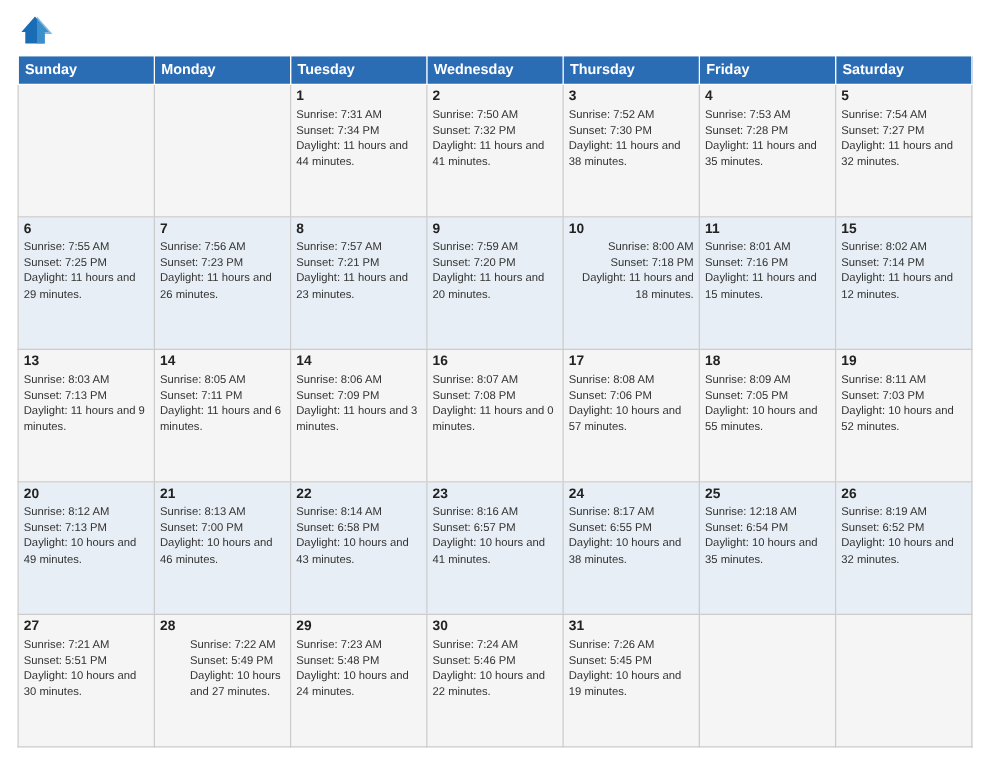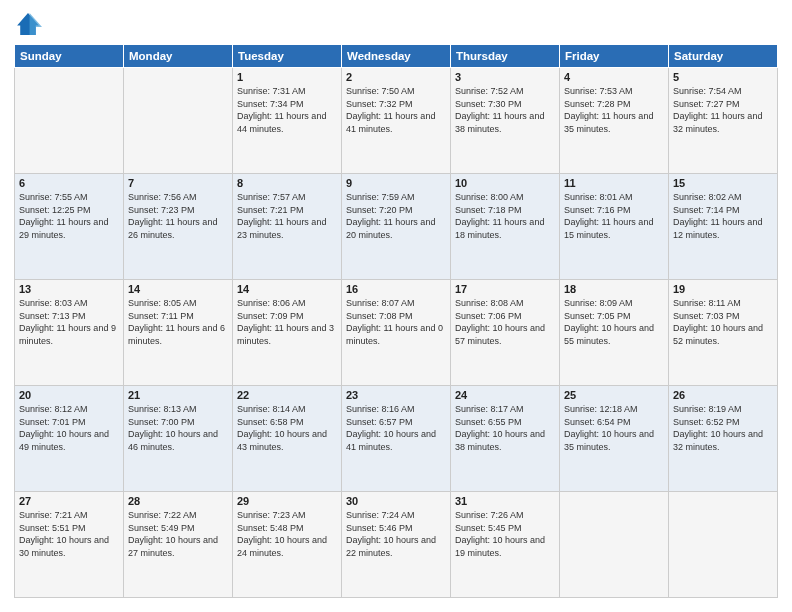--- a/index.html
+++ b/index.html
@@ -164,21 +164,21 @@
             <span class="day-number">5</span>
             <div class="day-info" style="white-space: pre-line;">Sunrise: 7:54 AM
 Sunset: 7:27 PM
 Daylight: 11 hours and 32 minutes.</div>
           </td>
         </tr>
         <tr>
           <td>
             <span class="day-number">6</span>
             <div class="day-info" style="white-space: pre-line;">Sunrise: 7:55 AM
-Sunset: 12:25 PM
+Sunset: 7:25 PM
 Daylight: 11 hours and 29 minutes.</div>
           </td>
           <td>
             <span class="day-number">7</span>
             <div class="day-info" style="white-space: pre-line;">Sunrise: 7:56 AM
 Sunset: 7:23 PM
 Daylight: 11 hours and 26 minutes.</div>
           </td>
           <td>
             <span class="day-number">8</span>
@@ -187,21 +187,21 @@
 Daylight: 11 hours and 23 minutes.</div>
           </td>
           <td>
             <span class="day-number">9</span>
             <div class="day-info" style="white-space: pre-line;">Sunrise: 7:59 AM
 Sunset: 7:20 PM
 Daylight: 11 hours and 20 minutes.</div>
           </td>
           <td>
             <span class="day-number">10</span>
-            <div class="day-info" style="white-space: pre-line;">Sunrise: 8:00 AM
+            <div class="day-info" style="white-space: pre-line; text-align: right;">Sunrise: 8:00 AM
 Sunset: 7:18 PM
 Daylight: 11 hours and 18 minutes.</div>
           </td>
           <td>
             <span class="day-number">11</span>
             <div class="day-info" style="white-space: pre-line;">Sunrise: 8:01 AM
 Sunset: 7:16 PM
 Daylight: 11 hours and 15 minutes.</div>
           </td>
           <td>
@@ -252,21 +252,21 @@
             <span class="day-number">19</span>
             <div class="day-info" style="white-space: pre-line;">Sunrise: 8:11 AM
 Sunset: 7:03 PM
 Daylight: 10 hours and 52 minutes.</div>
           </td>
         </tr>
         <tr>
           <td>
             <span class="day-number">20</span>
             <div class="day-info" style="white-space: pre-line;">Sunrise: 8:12 AM
-Sunset: 7:01 PM
+Sunset: 7:13 PM
 Daylight: 10 hours and 49 minutes.</div>
           </td>
           <td>
             <span class="day-number">21</span>
             <div class="day-info" style="white-space: pre-line;">Sunrise: 8:13 AM
 Sunset: 7:00 PM
 Daylight: 10 hours and 46 minutes.</div>
           </td>
           <td>
             <span class="day-number">22</span>
@@ -301,21 +301,21 @@
         </tr>
         <tr>
           <td>
             <span class="day-number">27</span>
             <div class="day-info" style="white-space: pre-line;">Sunrise: 7:21 AM
 Sunset: 5:51 PM
 Daylight: 10 hours and 30 minutes.</div>
           </td>
           <td>
             <span class="day-number">28</span>
-            <div class="day-info" style="white-space: pre-line;">Sunrise: 7:22 AM
+            <div class="day-info" style="white-space: pre-line; margin-left: 24px;">Sunrise: 7:22 AM
 Sunset: 5:49 PM
 Daylight: 10 hours and 27 minutes.</div>
           </td>
           <td>
             <span class="day-number">29</span>
             <div class="day-info" style="white-space: pre-line;">Sunrise: 7:23 AM
 Sunset: 5:48 PM
 Daylight: 10 hours and 24 minutes.</div>
           </td>
           <td>

